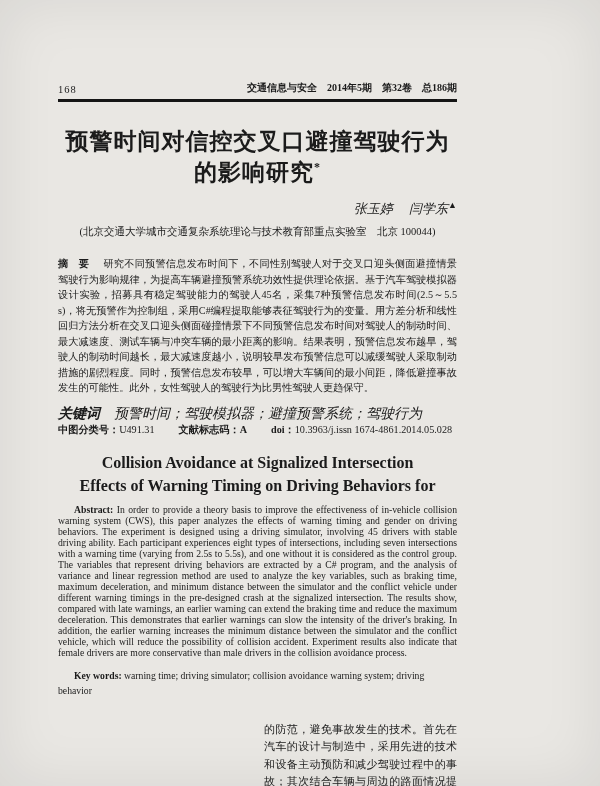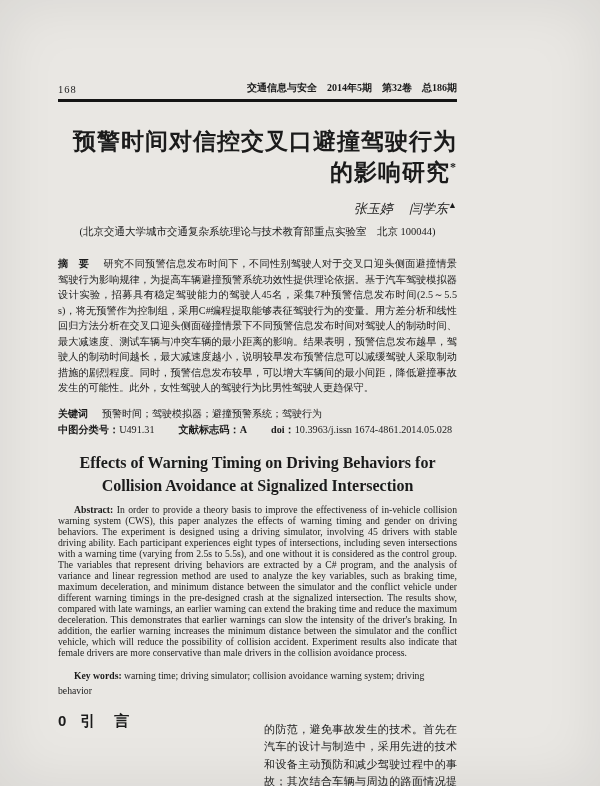--- a/index.html
+++ b/index.html
@@ -16,29 +16,29 @@
     padding:40px 57px 10px 58px;
     position:relative;
     margin-top:41px;
   }
   
   .hdr{display:flex;justify-content:space-between;align-items:flex-end;font-size:10.5px;}
   .hdr .pageno{letter-spacing:1px;}
   .hdr .jrn{font-weight:700;font-size:10px;}
   .hdr-rule{border:0;border-top:3px solid #151515;margin:4px 0 0 0;}
   
-  .cn-title{margin-top:24px;text-align:right;font-size:23px;font-weight:bold;letter-spacing:1px;}
+  .cn-title{margin-top:24px;text-align:center;font-size:23px;font-weight:bold;letter-spacing:1px;}
   .cn-title sup{font-size:12px;}
   .cn-authors{margin-top:12px;text-align:right;font-size:13px;font-style:italic;}
   .cn-authors sup{font-size:9px;}
   .cn-affil{margin-top:7px;text-align:center;font-size:10.5px;}
   
   .cn-abs{margin-top:17px;font-size:10.2px;line-height:15.5px;text-align:justify;}
   .b{font-weight:bold;}
-  .cn-kw{font-size:10px;line-height:16px;margin-top:1px;}
+  .cn-kw{font-size:14px;line-height:16px;margin-top:1px;font-style:italic;}
   .cn-clc{font-size:10.2px;line-height:16px;}
   .gap-s{display:inline-block;width:14px;}
   .gap-m{display:inline-block;width:24px;}
   
   .en-title{margin-top:13px;text-align:center;font-size:16px;font-weight:bold;line-height:23px;}
   .en-authors{margin-top:7px;text-align:center;font-size:11px;font-weight:bold;}
   .en-affil{margin-top:3px;text-align:center;font-size:10.5px;font-style:italic;line-height:14.5px;}
   .en-abs{margin-top:7px;font-size:9.7px;line-height:11px;text-align:justify;text-indent:16px;}
   .en-kw{font-size:9.7px;line-height:15px;text-indent:16px;margin-top:2px;}
   
@@ -66,34 +66,33 @@
 
   <div class="cn-affil">(北京交通大学城市交通复杂系统理论与技术教育部重点实验室　北京 100044)</div>
 
   <p class="cn-abs"><span class="b">摘　要</span><span class="gap-s"></span><span>研究不同预警信息发布时间下，不同性别驾驶人对于交叉口迎头侧面避撞情景驾驶行为影响规律，为提高车辆避撞预警系统功效性提供理论依据。基于汽车驾驶模拟器设计实验，招募具有稳定驾驶能力的驾驶人45名，采集7种预警信息发布时间(2.5～5.5 s)，将无预警作为控制组，采用C#编程提取能够表征驾驶行为的变量。用方差分析和线性回归方法分析在交叉口迎头侧面碰撞情景下不同预警信息发布时间对驾驶人的制动时间、最大减速度、测试车辆与冲突车辆的最小距离的影响。结果表明，预警信息发布越早，驾驶人的制动时间越长，最大减速度越小，说明较早发布预警信息可以减缓驾驶人采取制动措施的剧烈程度。同时，预警信息发布较早，可以增大车辆间的最小间距，降低避撞事故发生的可能性。此外，女性驾驶人的驾驶行为比男性驾驶人更趋保守。</span></p>
 
   <div class="cn-kw"><span class="b">关键词</span><span class="gap-s"></span><span>预警时间；驾驶模拟器；避撞预警系统；驾驶行为</span></div>
 
   <div class="cn-clc"><span class="b">中图分类号：</span><span>U491.31</span><span class="gap-m"></span><span class="b">文献标志码：</span><span class="b">A</span><span class="gap-m"></span><span class="b">doi：</span><span>10.3963/j.issn 1674-4861.2014.05.028</span></div>
 
   <div class="en-title">
+    <div>Collision Avoidance at Signalized Intersection</div>
     <div>Effects of Warning Timing on Driving Behaviors for</div>
-    <div>Collision Avoidance at Signalized Intersection</div>
   </div>
 
 
   <div class="en-affil">
   </div>
 
   <p class="en-abs"><span class="b">Abstract:</span> <span>In order to provide a theory basis to improve the effectiveness of in-vehicle collision warning system (CWS), this paper analyzes the effects of warning timing and gender on driving behaviors. The experiment is designed using a driving simulator, involving 45 drivers with stable driving ability. Each participant experiences eight types of intersections, including seven intersections with a warning time (varying from 2.5s to 5.5s), and one without it is considered as the control group. The variables that represent driving behaviors are extracted by a C# program, and the analysis of variance and linear regression method are used to analyze the key variables, such as braking time, maximum deceleration, and minimum distance between the simulator and the conflict vehicle under different warning timings in the pre-designed crash at the signalized intersection. The results show, compared with late warnings, an earlier warning can extend the braking time and reduce the maximum deceleration. This demonstrates that earlier warnings can slow the intensity of the driver's braking. In addition, the earlier warning increases the minimum distance between the simulator and the conflict vehicle, which will reduce the possibility of collision accident. Experiment results also indicate that female drivers are more conservative than male drivers in the collision avoidance process.</span></p>
 
   <div class="en-kw"><span class="b">Key words:</span> <span>warning time; driving simulator; collision avoidance warning system; driving behavior</span></div>
 
   <div class="cols">
     <div class="col">
-      <div class="sec-h"><span class="no">0</span><span>引　言</span></div>
     </div>
     <div class="col">
       <p class="body-p">的防范，避免事故发生的技术。首先在汽车的设计与制造中，采用先进的技术和设备主动预防和减少驾驶过程中的事故；其次结合车辆与周边的路面情况提前发现潜在交通事故，驾驶人可以根</p>
     </div>
   </div>
 
 </div>
 
 </body></html>

